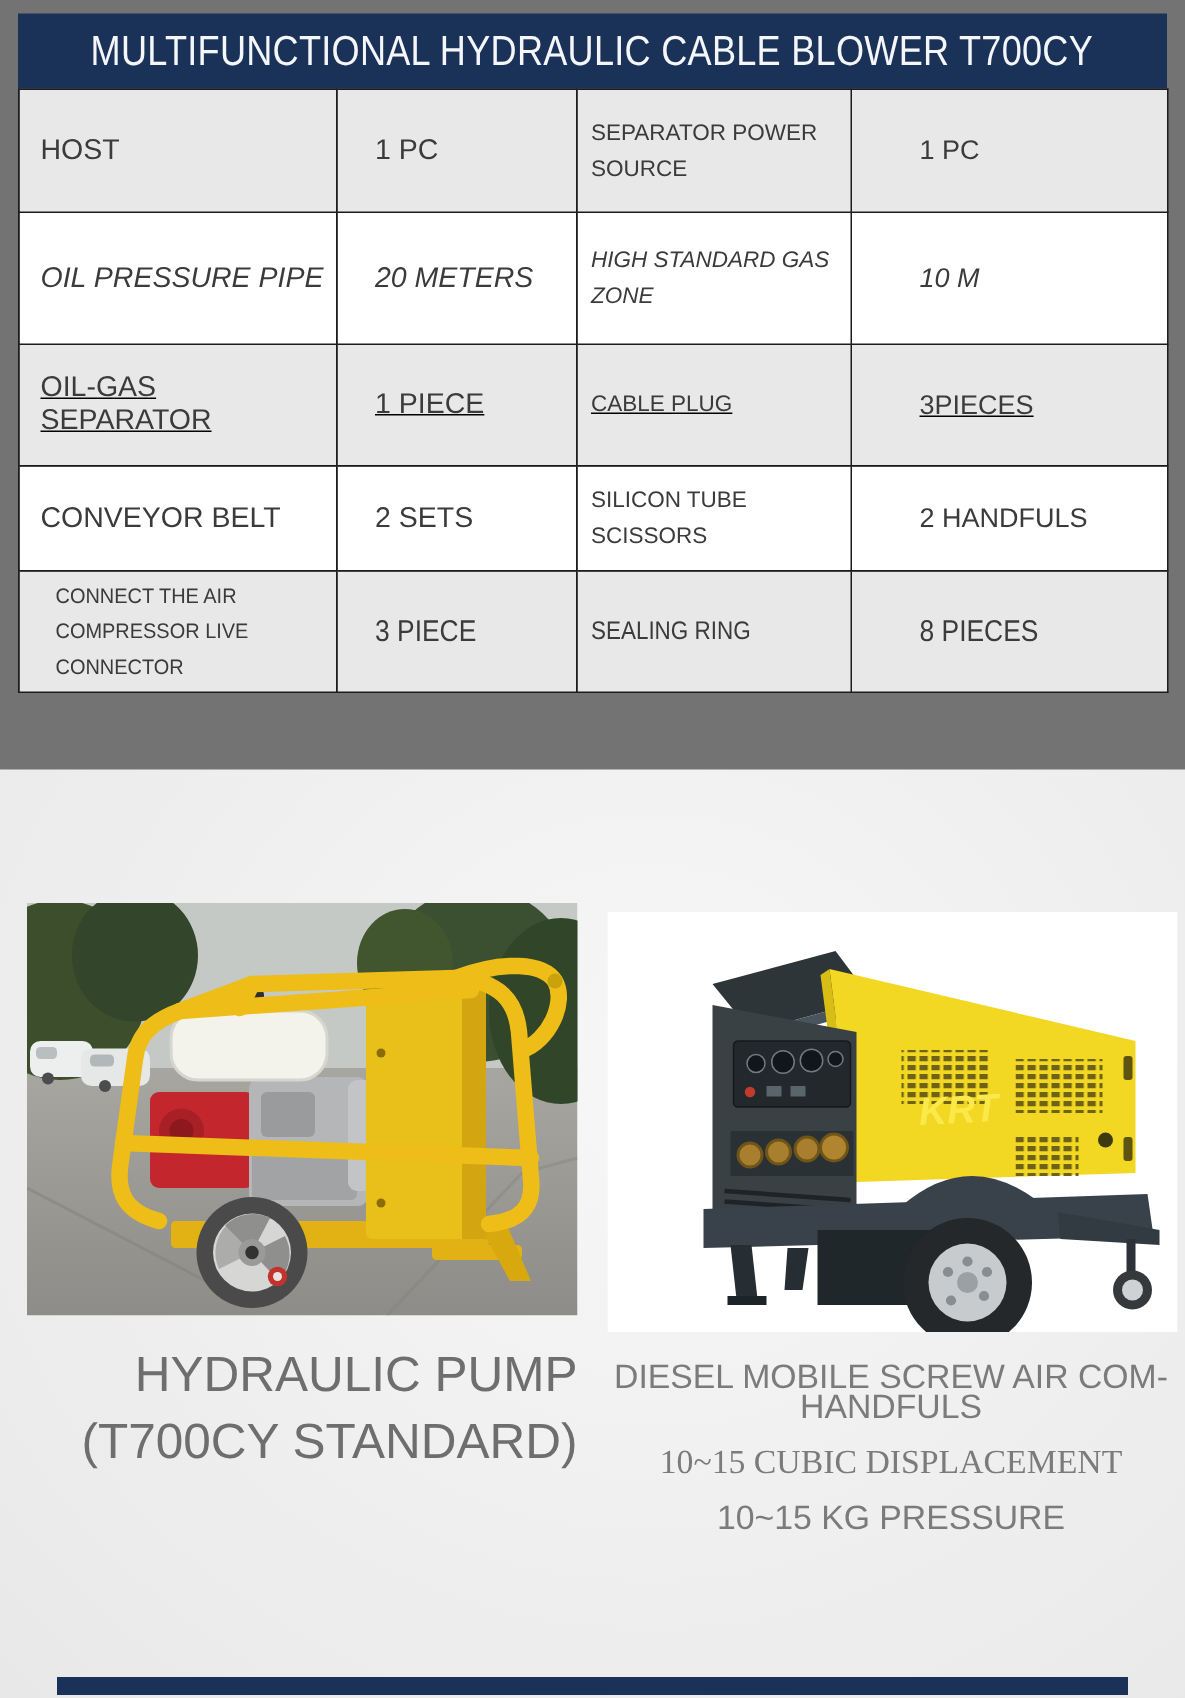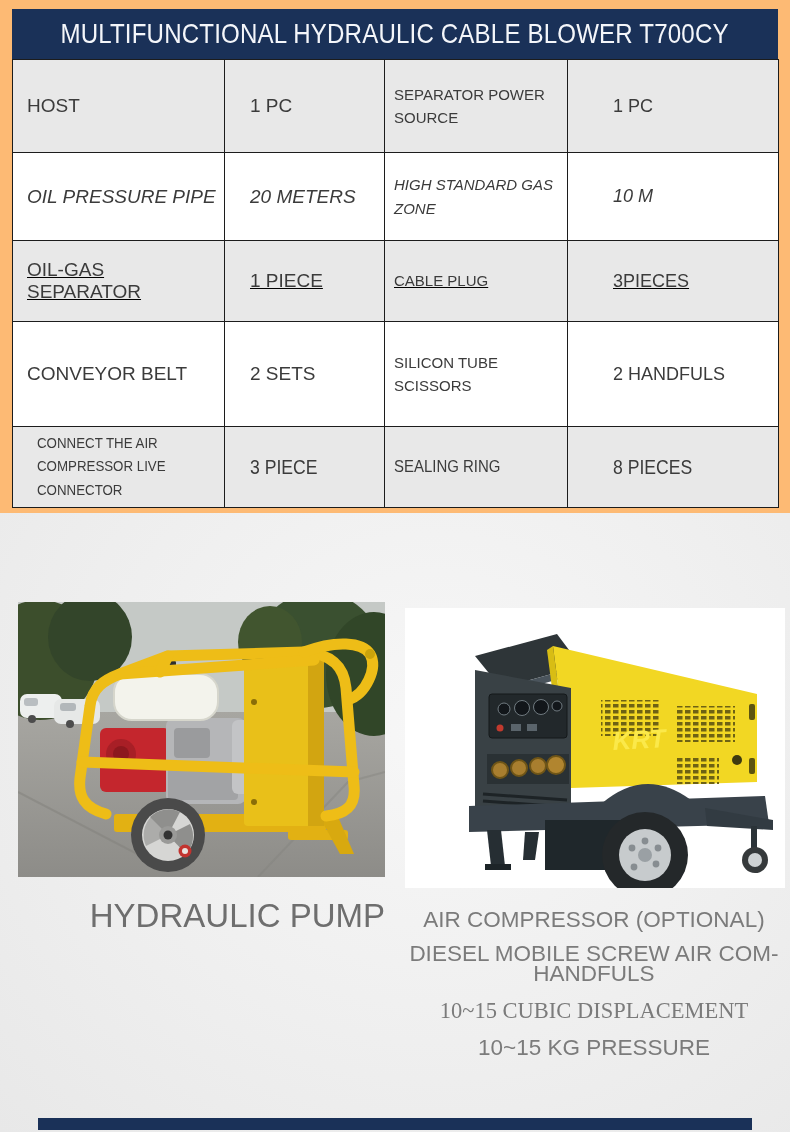--- a/index.html
+++ b/index.html
@@ -1,36 +1,36 @@
 <!DOCTYPE html>
 <html><head>
 <meta charset="utf-8">
 <style>
   html,body{margin:0;padding:0;background:#ffffff;}
-  .page{position:relative;width:790px;height:1132px;background:#fdba74;overflow:hidden;
+  .page{position:relative;width:790px;height:1132px;background:#737373;overflow:hidden;
         font-family:"Liberation Sans",sans-serif;}
 
   
   .hdr{position:absolute;left:12px;top:9px;width:766px;height:50px;background:#1a3158;
        display:flex;align-items:center;justify-content:center;}
   .hdr span{color:#f4f6fa;font-size:28px;letter-spacing:.2px;white-space:nowrap;
             display:inline-block;transform:scaleX(.86);transform-origin:center;}
 
   
   table.spec{position:absolute;left:12px;top:59px;width:766px;border-collapse:collapse;
              table-layout:fixed;}
   table.spec td{border:1px solid #1c1c1c;color:#3b3b3b;vertical-align:middle;
                 overflow:hidden;}
   tr.gray td{background:#e8e8e8;}
   tr.white td{background:#ffffff;}
   td.c1{padding-left:14px;font-size:19px;}
   td.c2{padding-left:25px;font-size:19px;}
   td.c3{padding-left:9px;font-size:15px;line-height:1.55;}
   td.c4{padding-left:45px;font-size:18px;}
-  .r1{height:93px;}.r2{height:88px;font-style:italic;}.r3{height:81px;text-decoration:underline;}.r4{height:105px;}.r5{height:81px;}
+  .r1{height:82px;}.r2{height:88px;font-style:italic;}.r3{height:81px;text-decoration:underline;}.r4{height:70px;}.r5{height:81px;}
   .cond{display:inline-block;transform:scaleX(.88);transform-origin:0 50%;white-space:nowrap;}
   .r5 td.c1{font-size:14px;line-height:1.65;padding-left:24px;}
   .r5 td.c1 span{display:inline-block;max-width:150px;transform:scaleX(.95);transform-origin:0 50%;}
   .r5 td.c2 .cond,.r5 td.c4 .cond{font-size:20px;}
   .r5 td.c3 .cond{font-size:17px;}
 
   
   .gallery{position:absolute;left:0;top:513px;width:790px;height:619px;
            background:radial-gradient(ellipse at 55% 35%, #f7f7f7 0%, #efefef 55%, #e8e8e8 100%);}
   .photo{position:absolute;display:block;}
@@ -233,24 +233,24 @@
       </g>
       <circle cx="240" cy="247" r="7" fill="#9aa0a4"></circle>
 
       <rect x="346" y="218" width="6" height="26" fill="#2b3338"></rect>
       <circle cx="350" cy="252" r="13" fill="#35393b"></circle>
       <circle cx="350" cy="252" r="7" fill="#ced2d4"></circle>
     </svg>
 
     <div class="cap-left">
       <div>HYDRAULIC PUMP</div>
+      <div>(T700CY STANDARD)</div>
     </div>
 
     <div class="cap-right">
-      <p>AIR COMPRESSOR (OPTIONAL)</p>
       <p class="tight">
         <span>DIESEL MOBILE SCREW AIR COM-</span>
         <span>HANDFULS</span>
       </p>
       <p style="margin-top:15px;font-family:Liberation Serif, serif;">10~15 CUBIC DISPLACEMENT</p>
       <p style="margin-top:14px;">10~15 KG PRESSURE</p>
     </div>
 
     <div class="footer-bar"></div>
   </div>

